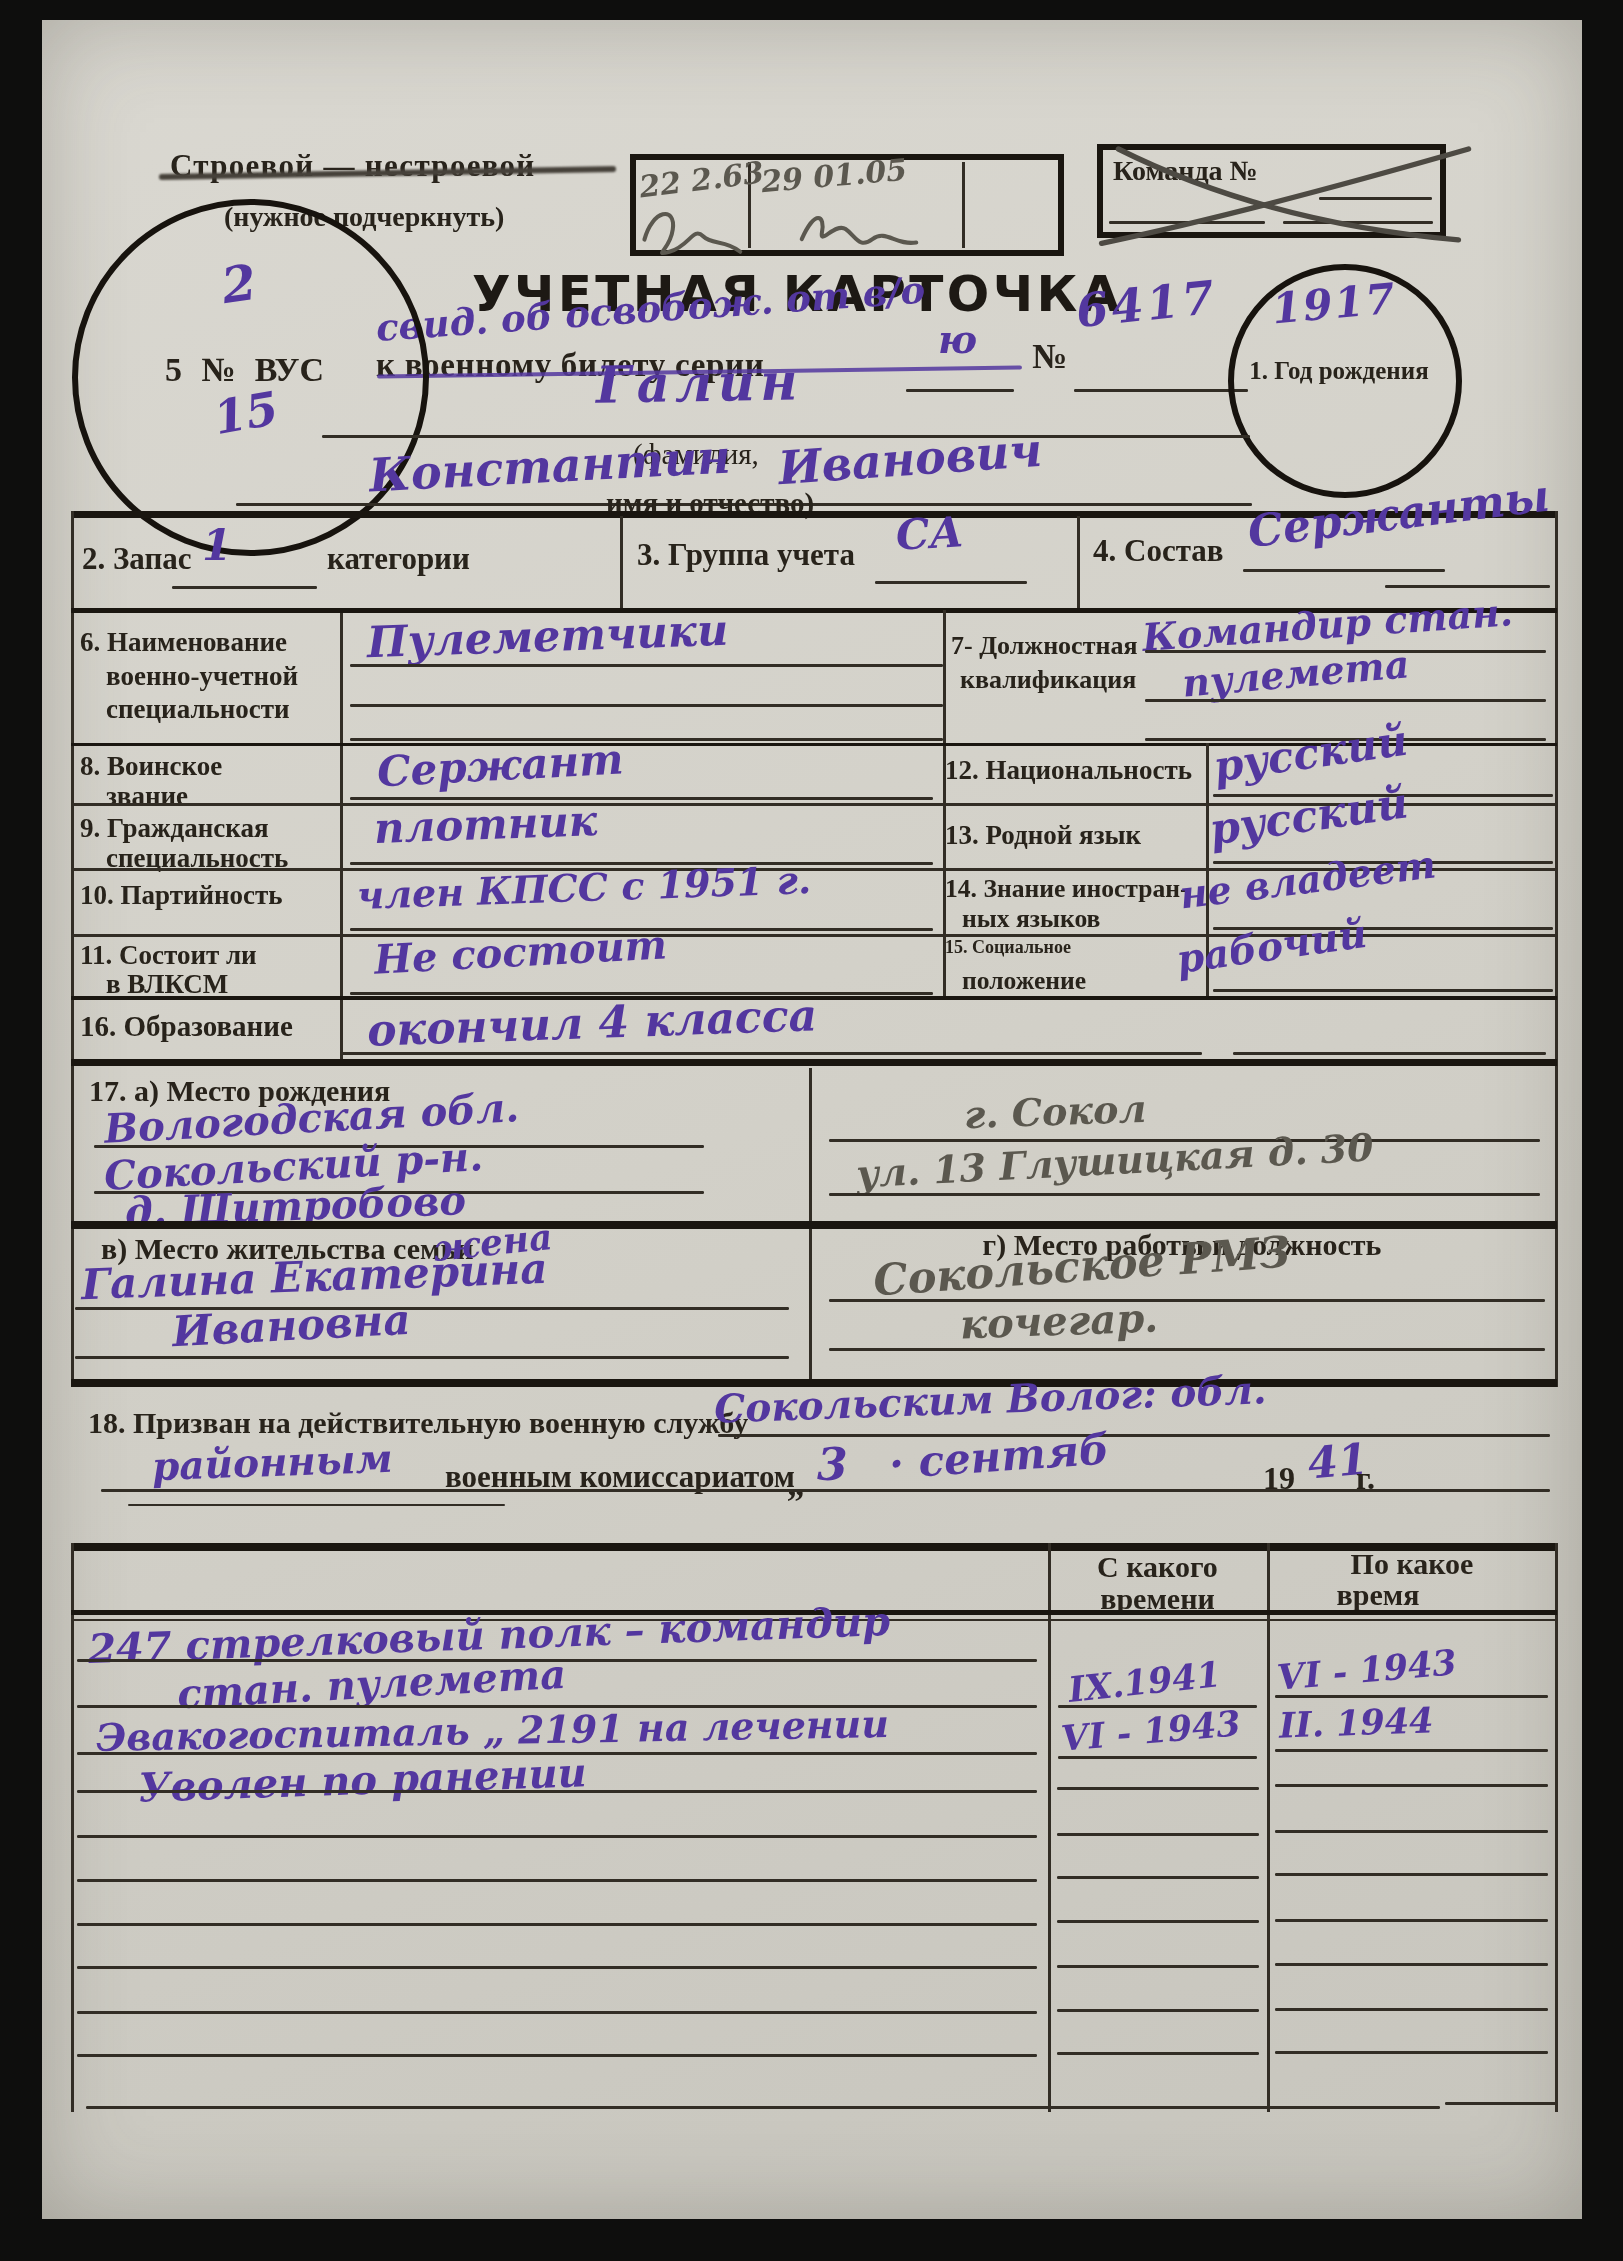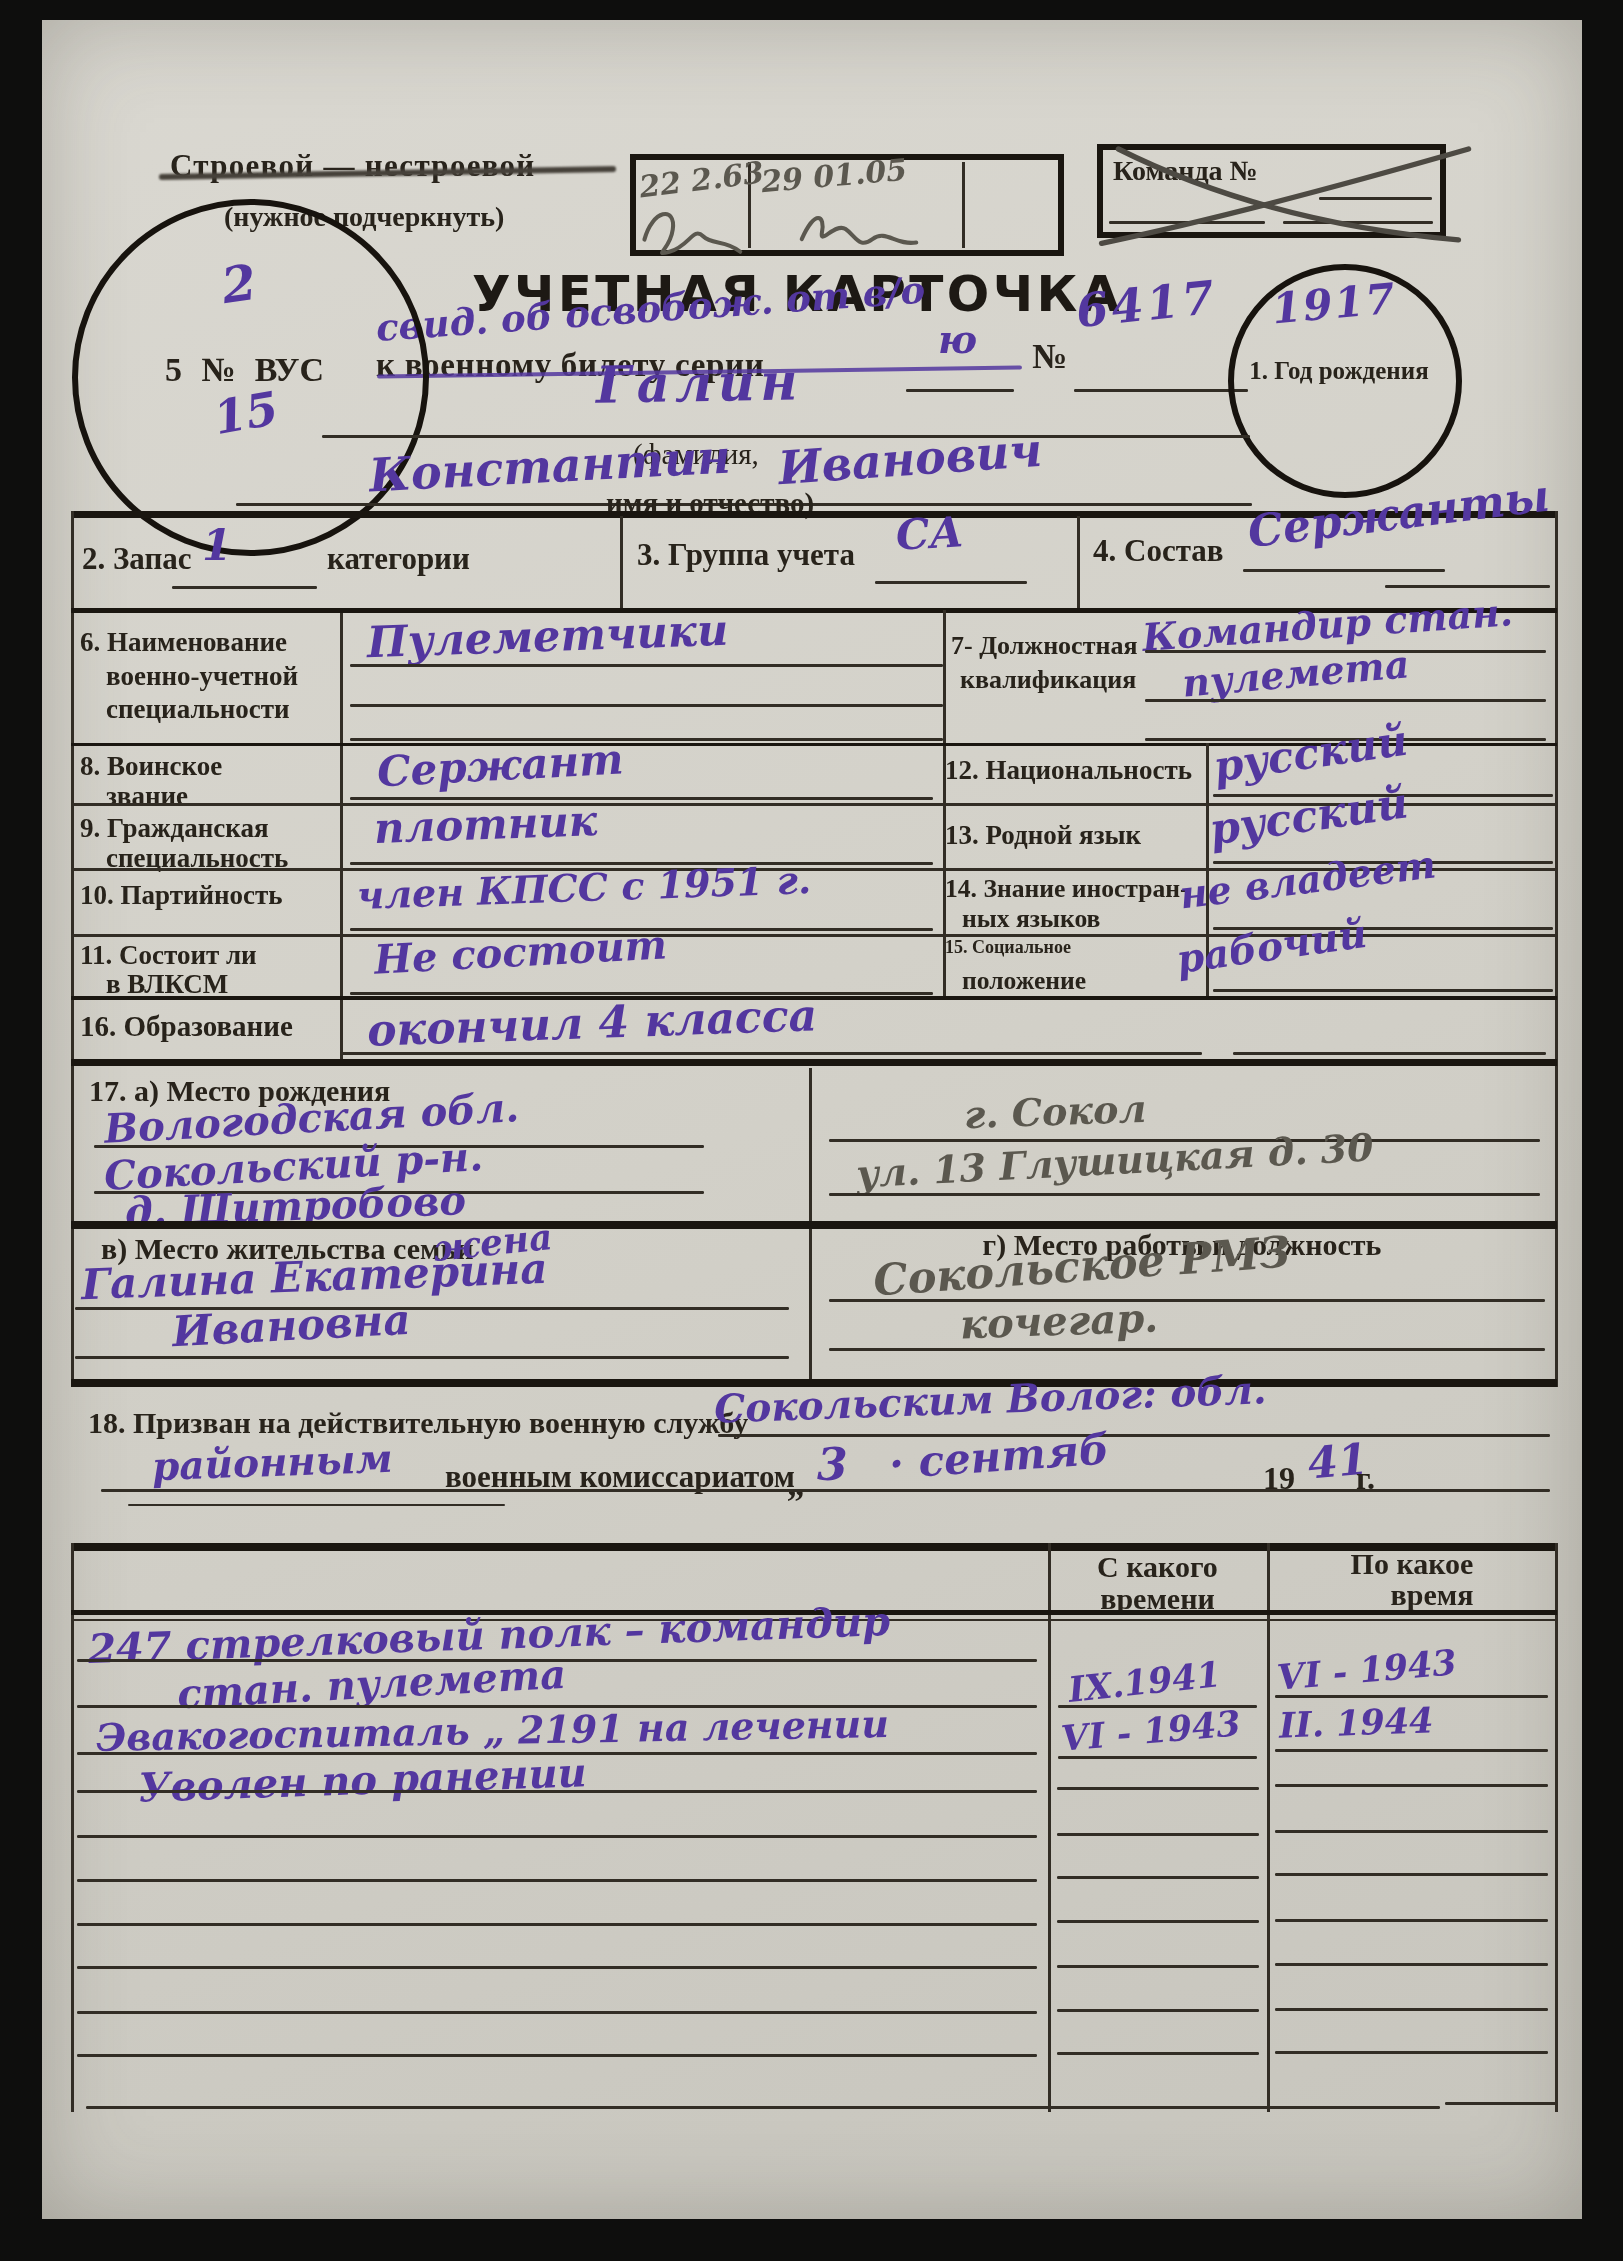--- a/index.html
+++ b/index.html
@@ -199,21 +199,21 @@
   <div class="ln" style="left:128px;top:1504px;width:377px;height:2px"></div>
 
   <div class="thk" style="left:71px;top:1543px;width:1486px;height:8px"></div>
   <div class="vln" style="left:71px;top:1543px;height:569px"></div>
   <div class="vln" style="left:1555px;top:1543px;height:569px"></div>
   <div class="vln" style="left:1048px;top:1543px;height:569px"></div>
   <div class="vln" style="left:1267px;top:1543px;height:569px"></div>
   <div class="el print ctr" style="left:1048px;top:1551px;width:219px;font-size:30px">С какого</div>
   <div class="el print ctr" style="left:1048px;top:1583px;width:219px;font-size:30px">времени</div>
   <div class="el print ctr" style="left:1267px;top:1548px;width:290px;font-size:30px">По какое</div>
-  <div class="el print ctr" style="left:1267px;top:1579px;width:330px;font-size:30px">время</div>
+  <div class="el print ctr" style="left:1213px;top:1579px;width:330px;font-size:30px">время</div>
   <div class="thk" style="left:71px;top:1610px;width:1486px;height:4.7px"></div>
   <div class="ln" style="left:71px;top:1619px;width:1486px;height:2px"></div>
 
   <div class="el hw" style="left:88px;top:1614px;font-size:40px;transform:rotate(-2deg)">247 стрелковый полк – командир</div>
   <div class="ln" style="left:77px;top:1659px;width:960px"></div>
   <div class="el hw" style="left:177px;top:1663px;font-size:40px;transform:rotate(-3deg)">стан. пулемета</div>
   <div class="ln" style="left:77px;top:1705px;width:960px"></div>
   <div class="el hw" style="left:1068px;top:1664px;font-size:35px;transform:rotate(-6deg)">IX.1941</div>
   <div class="ln" style="left:1058px;top:1705px;width:199px"></div>
   <div class="el hw" style="left:1277px;top:1652px;font-size:35px;transform:rotate(-5deg)">VI - 1943</div>

